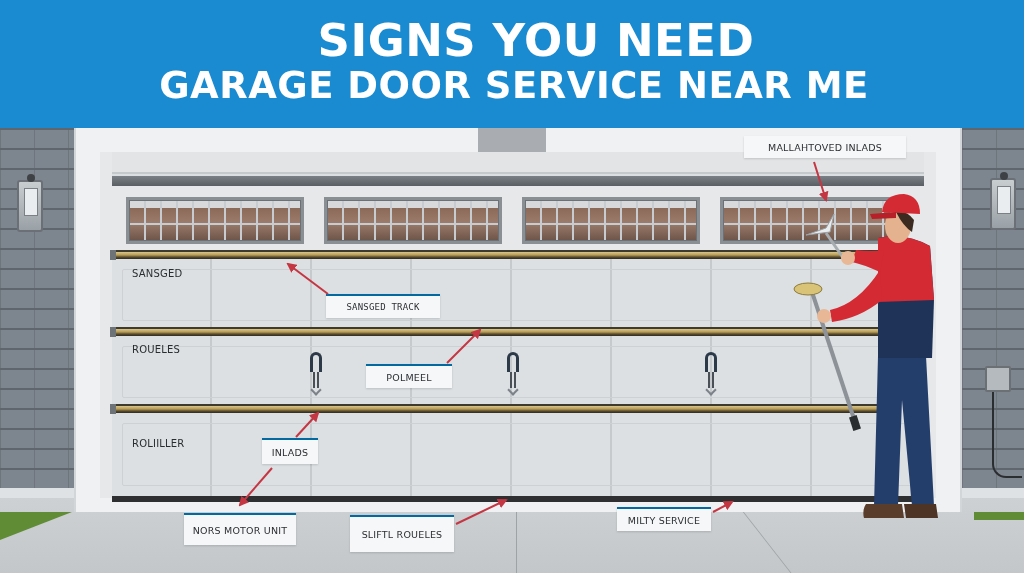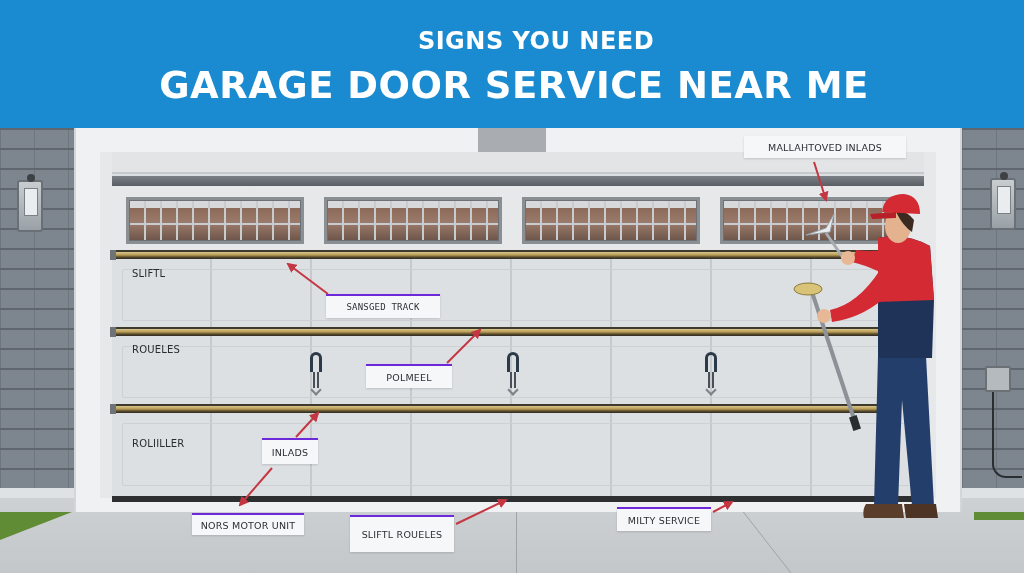--- a/index.html
+++ b/index.html
@@ -7,21 +7,21 @@
     body { position: relative; font-family: "Liberation Sans", sans-serif; }
 
     
     .banner {
       position: absolute; left: 0; top: 0; width: 1024px; height: 128px;
       background: #1a8bd0;
       display: flex; flex-direction: column; align-items: center; justify-content: center;
       color: #ffffff; font-family: "DejaVu Sans", sans-serif; font-weight: bold;
       text-align: center; letter-spacing: 0.5px;
     }
-    .banner .line1 { font-size: 24px; line-height: 44px; margin-left: 48px; text-align: right; }
+    .banner .line1 { font-size: 45px; line-height: 44px; margin-left: 48px; text-align: right; }
     .banner .line2 { font-size: 37px; line-height: 46px; margin-left: 4px; }
 
     
     .wall {
       position: absolute; top: 128px; height: 362px;
       background-color: #7d858e;
       background-image:
         repeating-linear-gradient(0deg, #5f666e 0px, #5f666e 2px, transparent 2px, transparent 20px),
         repeating-linear-gradient(90deg, rgba(0,0,0,0.12) 0px, rgba(0,0,0,0.12) 1px, transparent 1px, transparent 34px);
     }
@@ -160,21 +160,21 @@
       position: absolute; background: #9ea3a7; width: 1px;
     }
 
     
     .door-text {
       position: absolute; font-family: "DejaVu Sans", sans-serif; font-size: 10px;
       color: #2a2d30; letter-spacing: 0.2px;
     }
     .callout {
       position: absolute; background: #f6f7f8;
-      border-top: 2px solid #6d28d9;
+      border-top: 2px solid #0369a1;
       box-shadow: 0 1px 2px rgba(0,0,0,0.15);
       font-family: "DejaVu Sans", sans-serif; font-size: 9.5px; color: #2c2f33;
       display: flex; align-items: center; justify-content: center;
       white-space: nowrap; letter-spacing: 0.2px;
     }
     .callout.top-plain { border-top: none; }
 
     svg.arrows { position: absolute; left: 0; top: 0; width: 1024px; height: 573px; pointer-events: none; }
 
     
@@ -246,29 +246,29 @@
   <div class="loop"></div>
     <div class="stem"></div>
     <div class="tip"></div>
 </div>
 <div class="handle" style="left:705px; top:352px;">
   <div class="loop"></div>
     <div class="stem"></div>
     <div class="tip"></div>
 </div>
 
-<div class="door-text" style="left:132px; top:268px;">SLIFTL</div>
+<div class="door-text" style="left:132px; top:268px;">SANSGED</div>
 <div class="door-text" style="left:132px; top:344px;">ROUELES</div>
 <div class="door-text" style="left:132px; top:438px;">ROLIILLER</div>
 
 <div class="callout top-plain" style="left:744px; top:136px; width:162px; height:22px;text-align:center;">MALLAHTOVED INLADS</div>
 <div class="callout" style="left:326px; top:294px; width:114px; height:24px; font-family:'DejaVu Sans Mono', monospace; font-size:9px;">SANSGED TRACK</div>
 <div class="callout" style="left:366px; top:364px; width:86px; height:24px;">POLMEEL</div>
 <div class="callout" style="left:262px; top:438px; width:56px; height:26px;">INLADS</div>
-<div class="callout" style="left:192px; top:513px; width:112px; height:22px;">NORS MOTOR UNIT</div>
+<div class="callout" style="left:184px; top:513px; width:112px; height:32px;">NORS MOTOR UNIT</div>
 <div class="callout" style="left:350px; top:515px; width:104px; height:37px;">SLIFTL ROUELES</div>
 <div class="callout" style="left:617px; top:507px; width:94px; height:24px;">MILTY SERVICE</div>
 
 <svg class="tech" viewBox="0 0 1024 573">
 
   <line x1="812" y1="292" x2="857" y2="428" stroke="#8d9298" stroke-width="4"></line>
   <rect x="851" y="416" width="8" height="14" fill="#2a2d30" transform="rotate(-18 855 423)"></rect>
 
   <ellipse cx="808" cy="289" rx="14" ry="6" fill="#d9c377" stroke="#8a7a3c" stroke-width="1"></ellipse>
 

